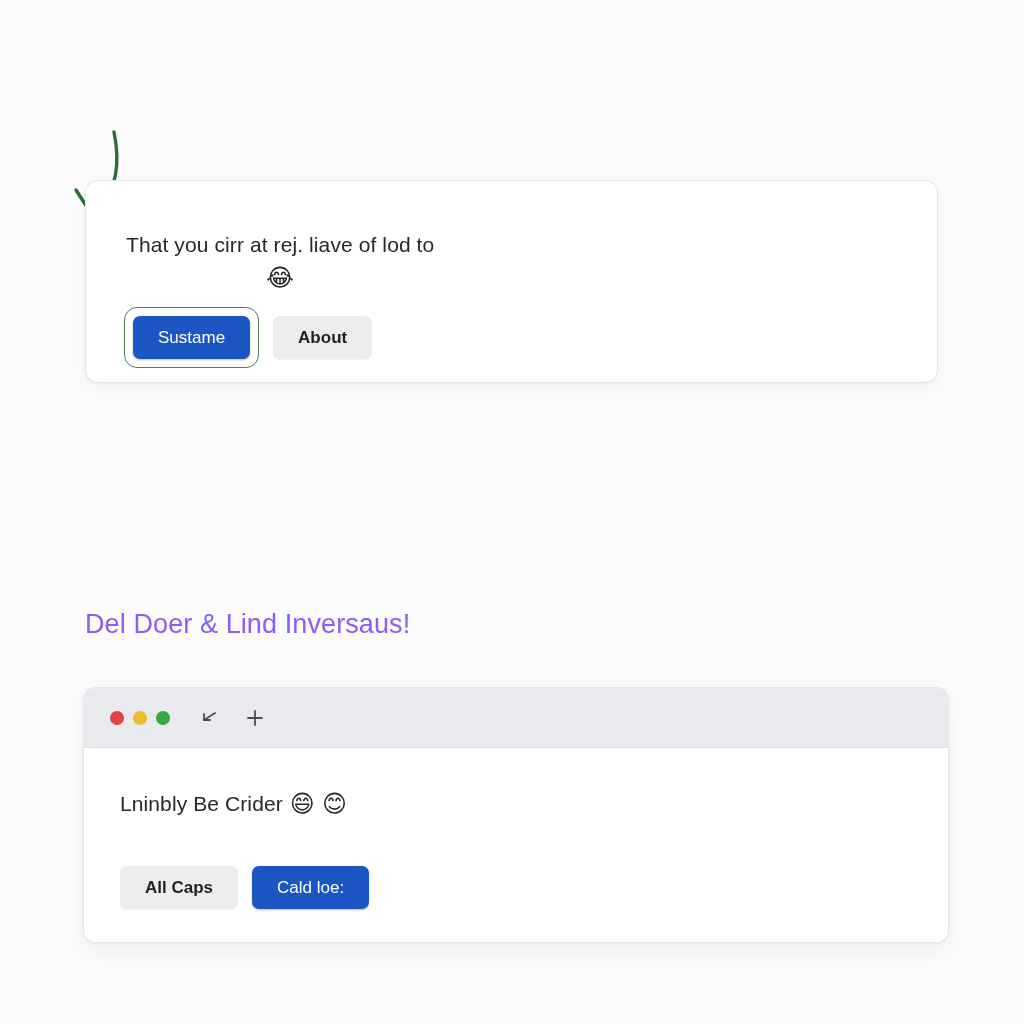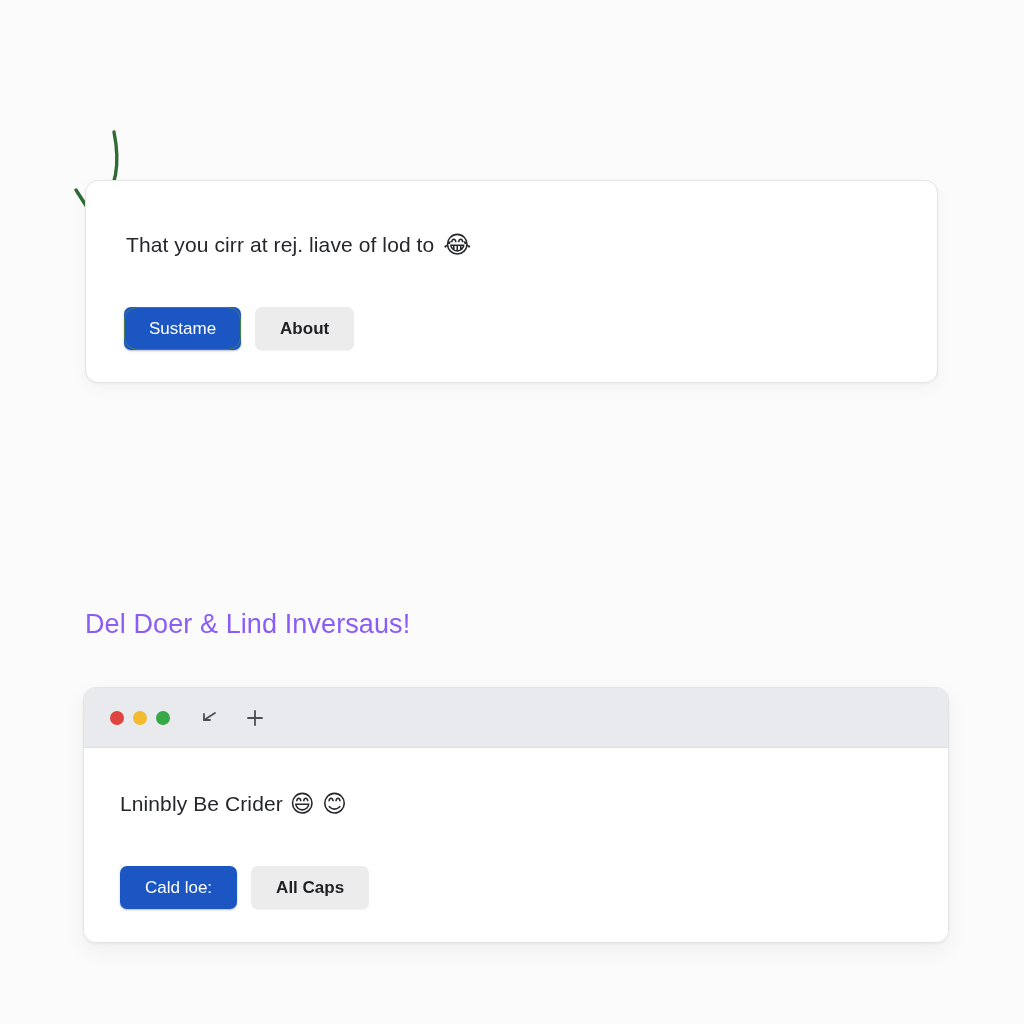--- a/index.html
+++ b/index.html
@@ -60,20 +60,21 @@
     position: absolute;
     left: 40px;
     top: 52px;
     font-size: 21px;
     color: #26272b;
     letter-spacing: 0.1px;
     white-space: nowrap;
     display: flex;
     align-items: center;
     gap: 9px;
+    flex-direction: column;
   }
 
   .emoji {
     font-family: "DejaVu Sans", sans-serif;
     font-size: 24px;
     line-height: 1;
   }
 
   .card-plain-actions {
     position: absolute;
@@ -103,21 +104,21 @@
   .btn-secondary {
     background: #ececed;
     color: #1f2023;
     font-weight: 700;
     box-shadow: 0 1px 1px rgba(10, 30, 70, 0.06);
   }
 
   
   .focus-ring {
     display: inline-flex;
-    padding: 0;
+    padding: 9px;
     border-radius: 13px;
     background: #ffffff;
     outline: 1.6px solid #4a7f4c;
     outline-offset: -1px;
     align-items: center;
   }
 
   
   .section-two-heading {
     position: absolute;
@@ -261,20 +262,20 @@
     </div>
 
     <div class="window-body">
       <div class="window-text">
         <span>Lninbly Be Crider</span>
         <span class="emoji">😄</span>
         <span class="emoji">😊</span>
       </div>
 
       <div class="window-actions">
+        <button class="btn btn-secondary">All Caps</button>
         <button class="btn btn-primary">Cald loe:</button>
-        <button class="btn btn-secondary">All Caps</button>
       </div>
     </div>
 
   </div>
 
 </div>
 
 </body></html>

